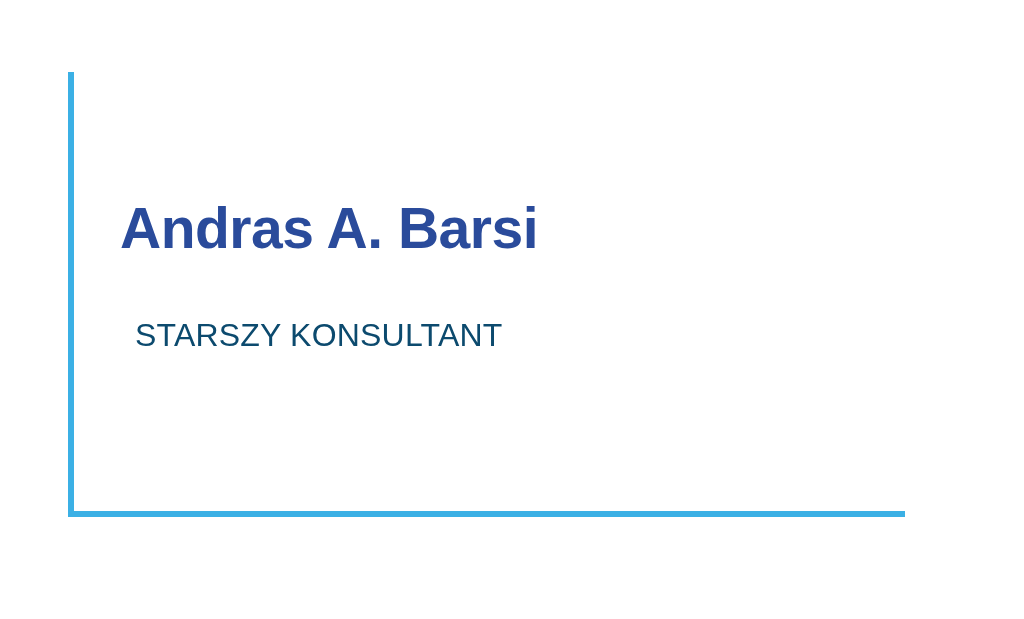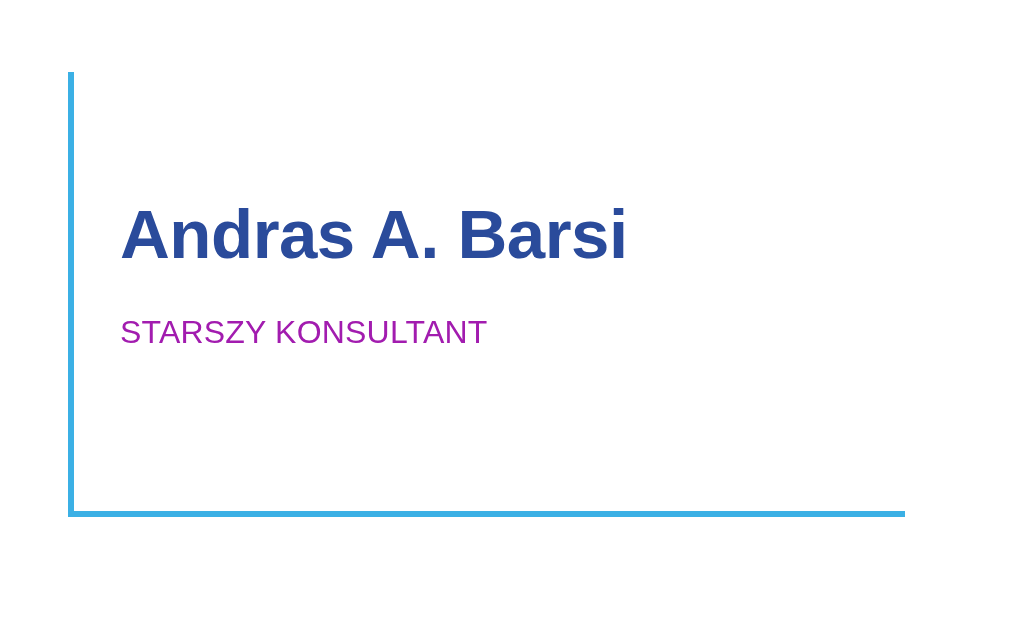--- a/index.html
+++ b/index.html
@@ -44,37 +44,37 @@
   .text-block {
     position: absolute;
     left: 120px;
     top: 200px;
     width: 840px;
   }
 
   .name {
     margin: 0;
     font-family: "Liberation Sans", sans-serif;
-    font-size: 69px;
+    font-size: 57px;
     font-weight: 700;
     line-height: 1.0;
     letter-spacing: -0.5px;
     color: #2a4b9b;
     white-space: nowrap;
   }
 
   .subtitle {
-    margin: 0;
+    margin: 15px;
     padding-top: 42px;
     font-family: "Liberation Sans", sans-serif;
     font-size: 32px;
     font-weight: 500;
     line-height: 42px;
     letter-spacing: 0.2px;
-    color: #a21caf;
+    color: #0c4a6e;
   }
   .subtitle-line {
     display: block;
     white-space: nowrap;
   }
 </style>
 </head>
 <body>
 
 <div class="slide">

